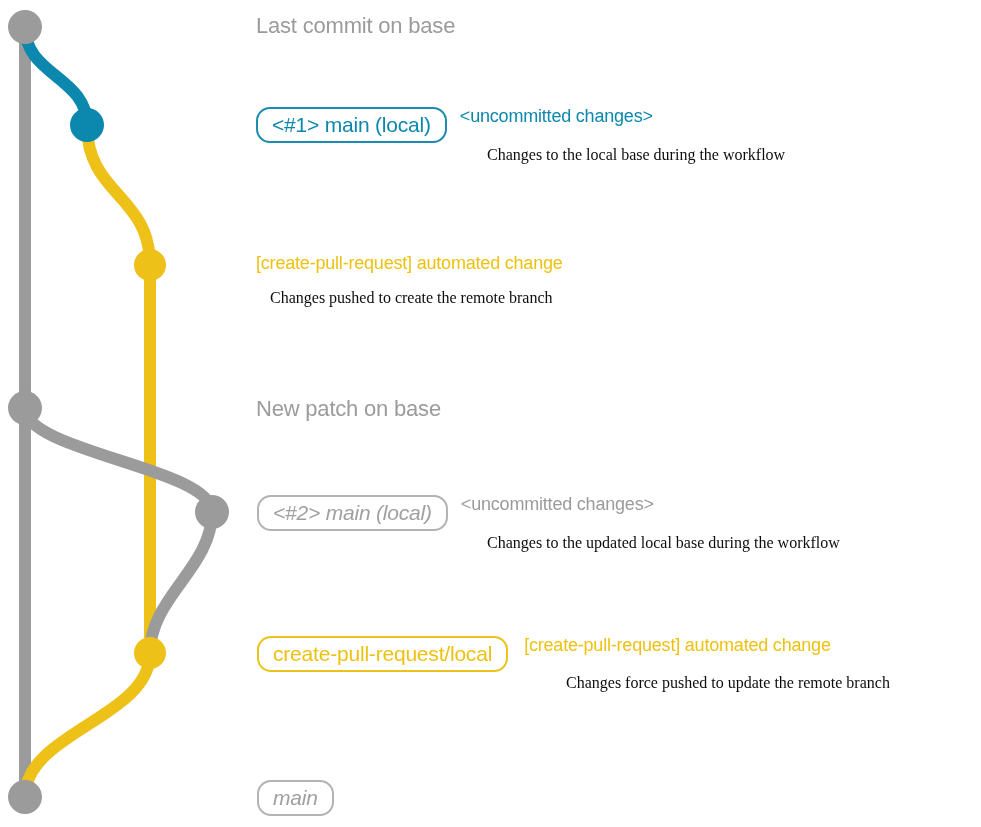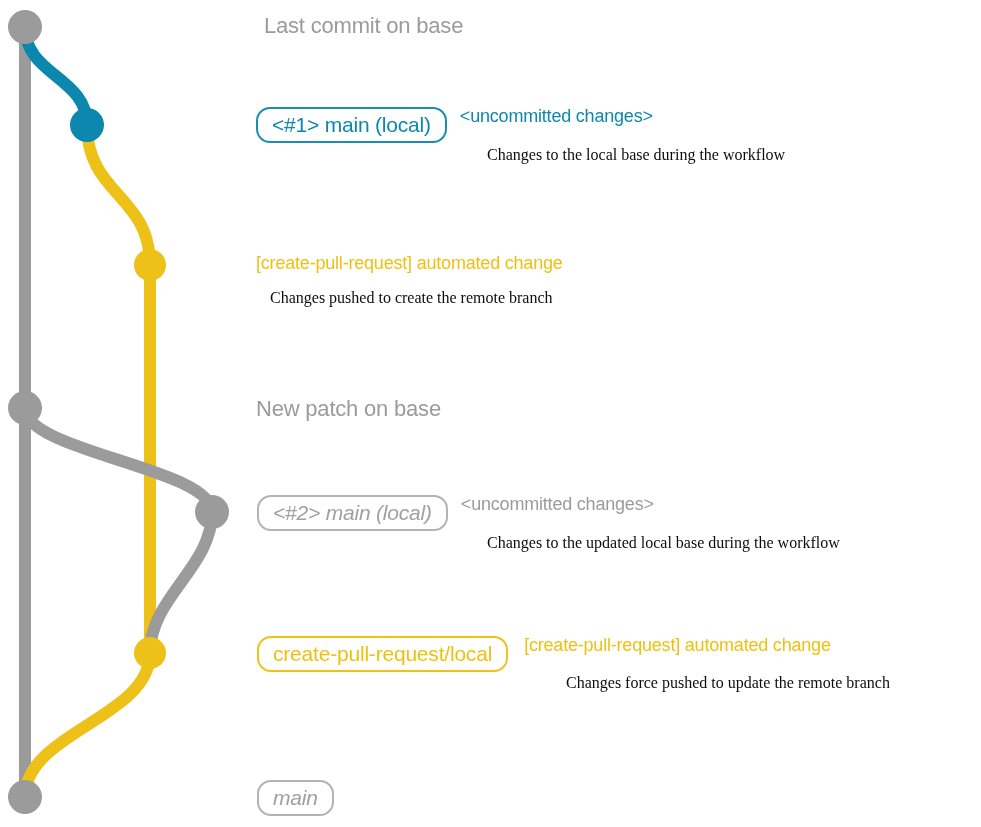--- a/index.html
+++ b/index.html
@@ -106,21 +106,21 @@
     <circle cx="25" cy="27" r="17" fill="#9b9b9b"></circle>
     <circle cx="87" cy="125" r="17" fill="#0c87ad"></circle>
     <circle cx="150" cy="265" r="16" fill="#eec119"></circle>
     <circle cx="25" cy="408" r="17" fill="#9b9b9b"></circle>
     <circle cx="212" cy="512" r="17" fill="#9b9b9b"></circle>
     <circle cx="150" cy="653" r="16" fill="#eec119"></circle>
     <circle cx="25" cy="797" r="17" fill="#9b9b9b"></circle>
   </g>
 </svg>
 
-<div class="caption" style="left:256px; top:15px;margin-left:8px;">Last commit on base</div>
+<div class="caption" style="left:256px; top:15px;">Last commit on base</div>
 
 <div class="row" style="left:256px; top:107px;">
   <span class="pill teal">&lt;#1&gt; main (local)</span>
   <span class="gap-sm"></span>
   <span class="subject teal">&lt;uncommitted changes&gt;</span>
 </div>
 <div class="desc" style="left:487px; top:147px;">Changes to the local base during the workflow</div>
 
 <div class="row" style="left:256px; top:254px;">
   <span class="subject yellow">[create-pull-request] automated change</span>

